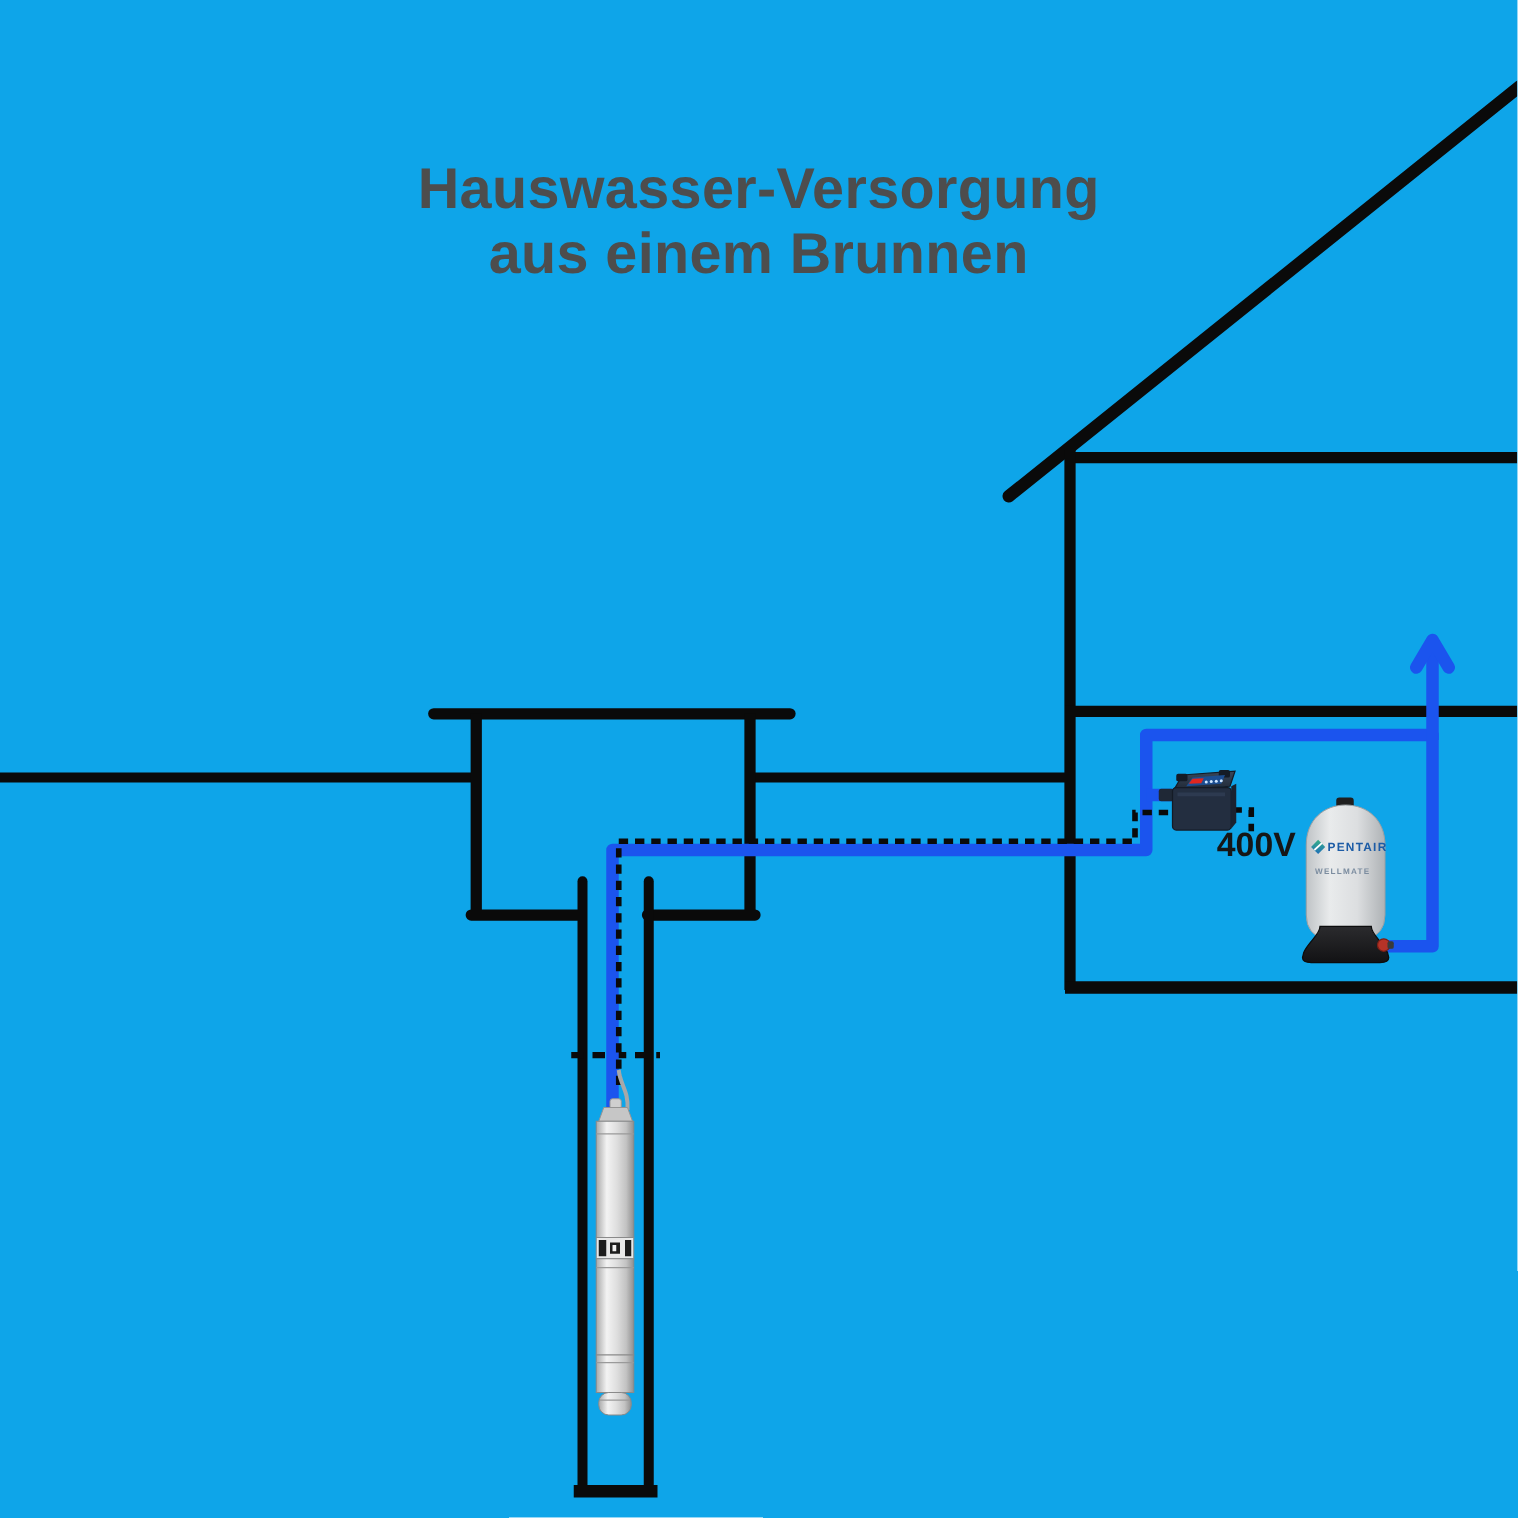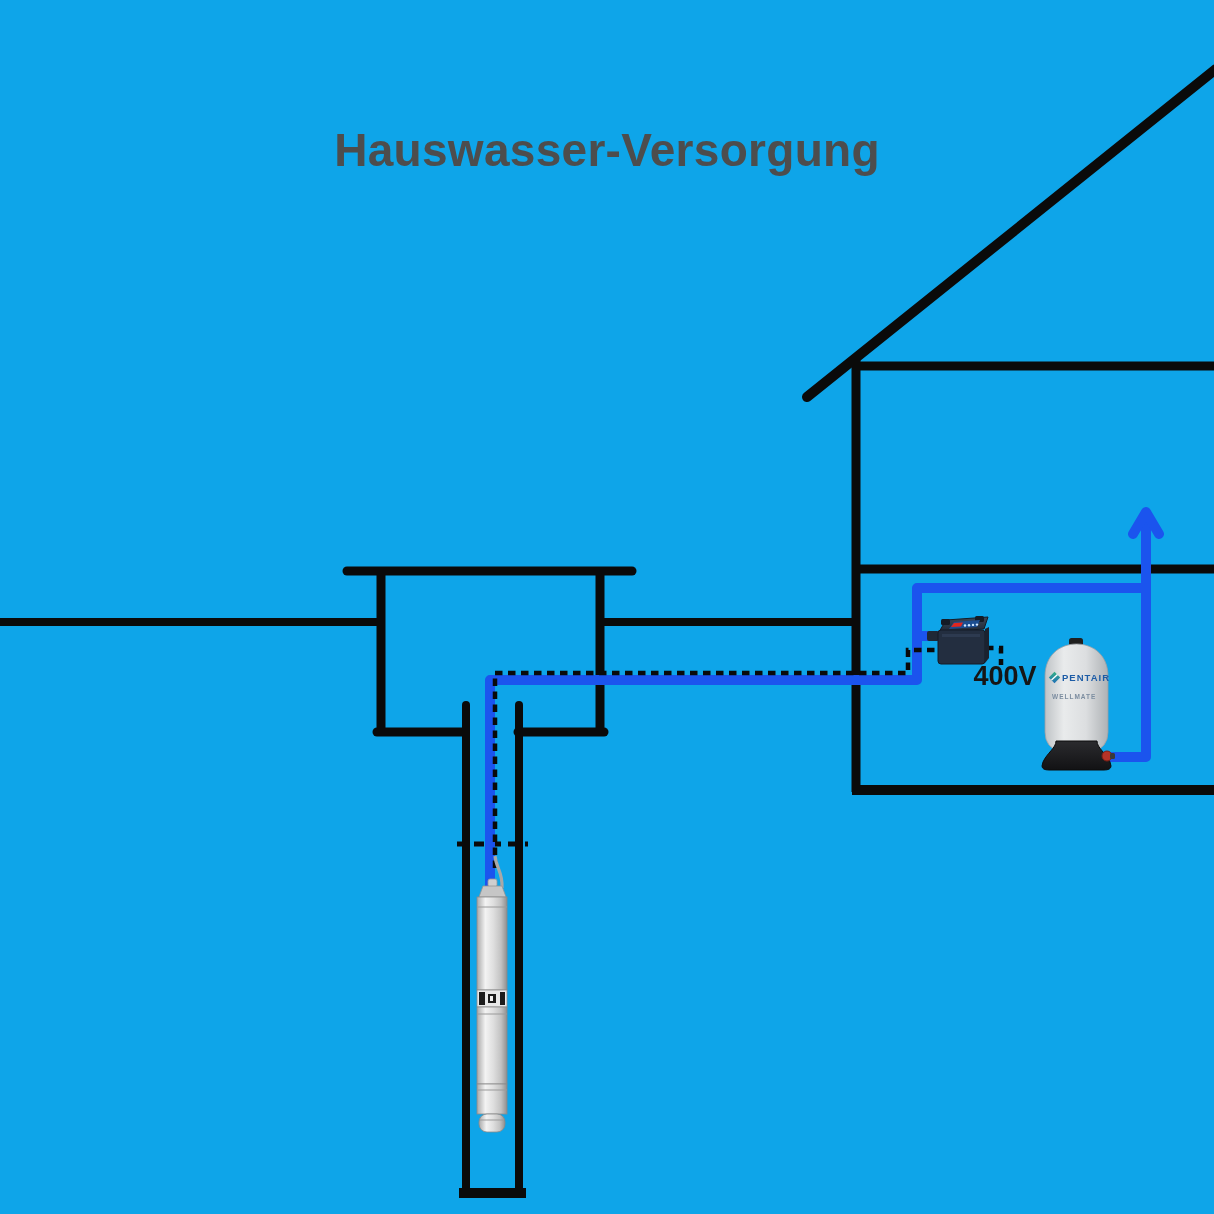--- a/index.html
+++ b/index.html
@@ -38,20 +38,21 @@
   .brand{fill:var(--brand-blue);font-size:9.5px;font-weight:700;letter-spacing:1px;}
   .model{fill:var(--model-grey);font-size:6.5px;font-weight:700;letter-spacing:1px;}
 </style>
 </head>
 <body>
 
 <div class="canvas">
 
   <div class="title">
     <span>Hauswasser-Versorgung</span>
+    <span>aus einem Brunnen</span>
   </div>
 
   <svg width="1214" height="1214" viewBox="0 0 1214 1214">
     <defs>
       <linearGradient id="silver" x1="0" y1="0" x2="1" y2="0">
         <stop offset="0" stop-color="#a8a8a8"></stop>
         <stop offset="0.28" stop-color="#f3f3f3"></stop>
         <stop offset="0.55" stop-color="#dedede"></stop>
         <stop offset="0.8" stop-color="#c2c2c2"></stop>
         <stop offset="1" stop-color="#8f8f8f"></stop>

